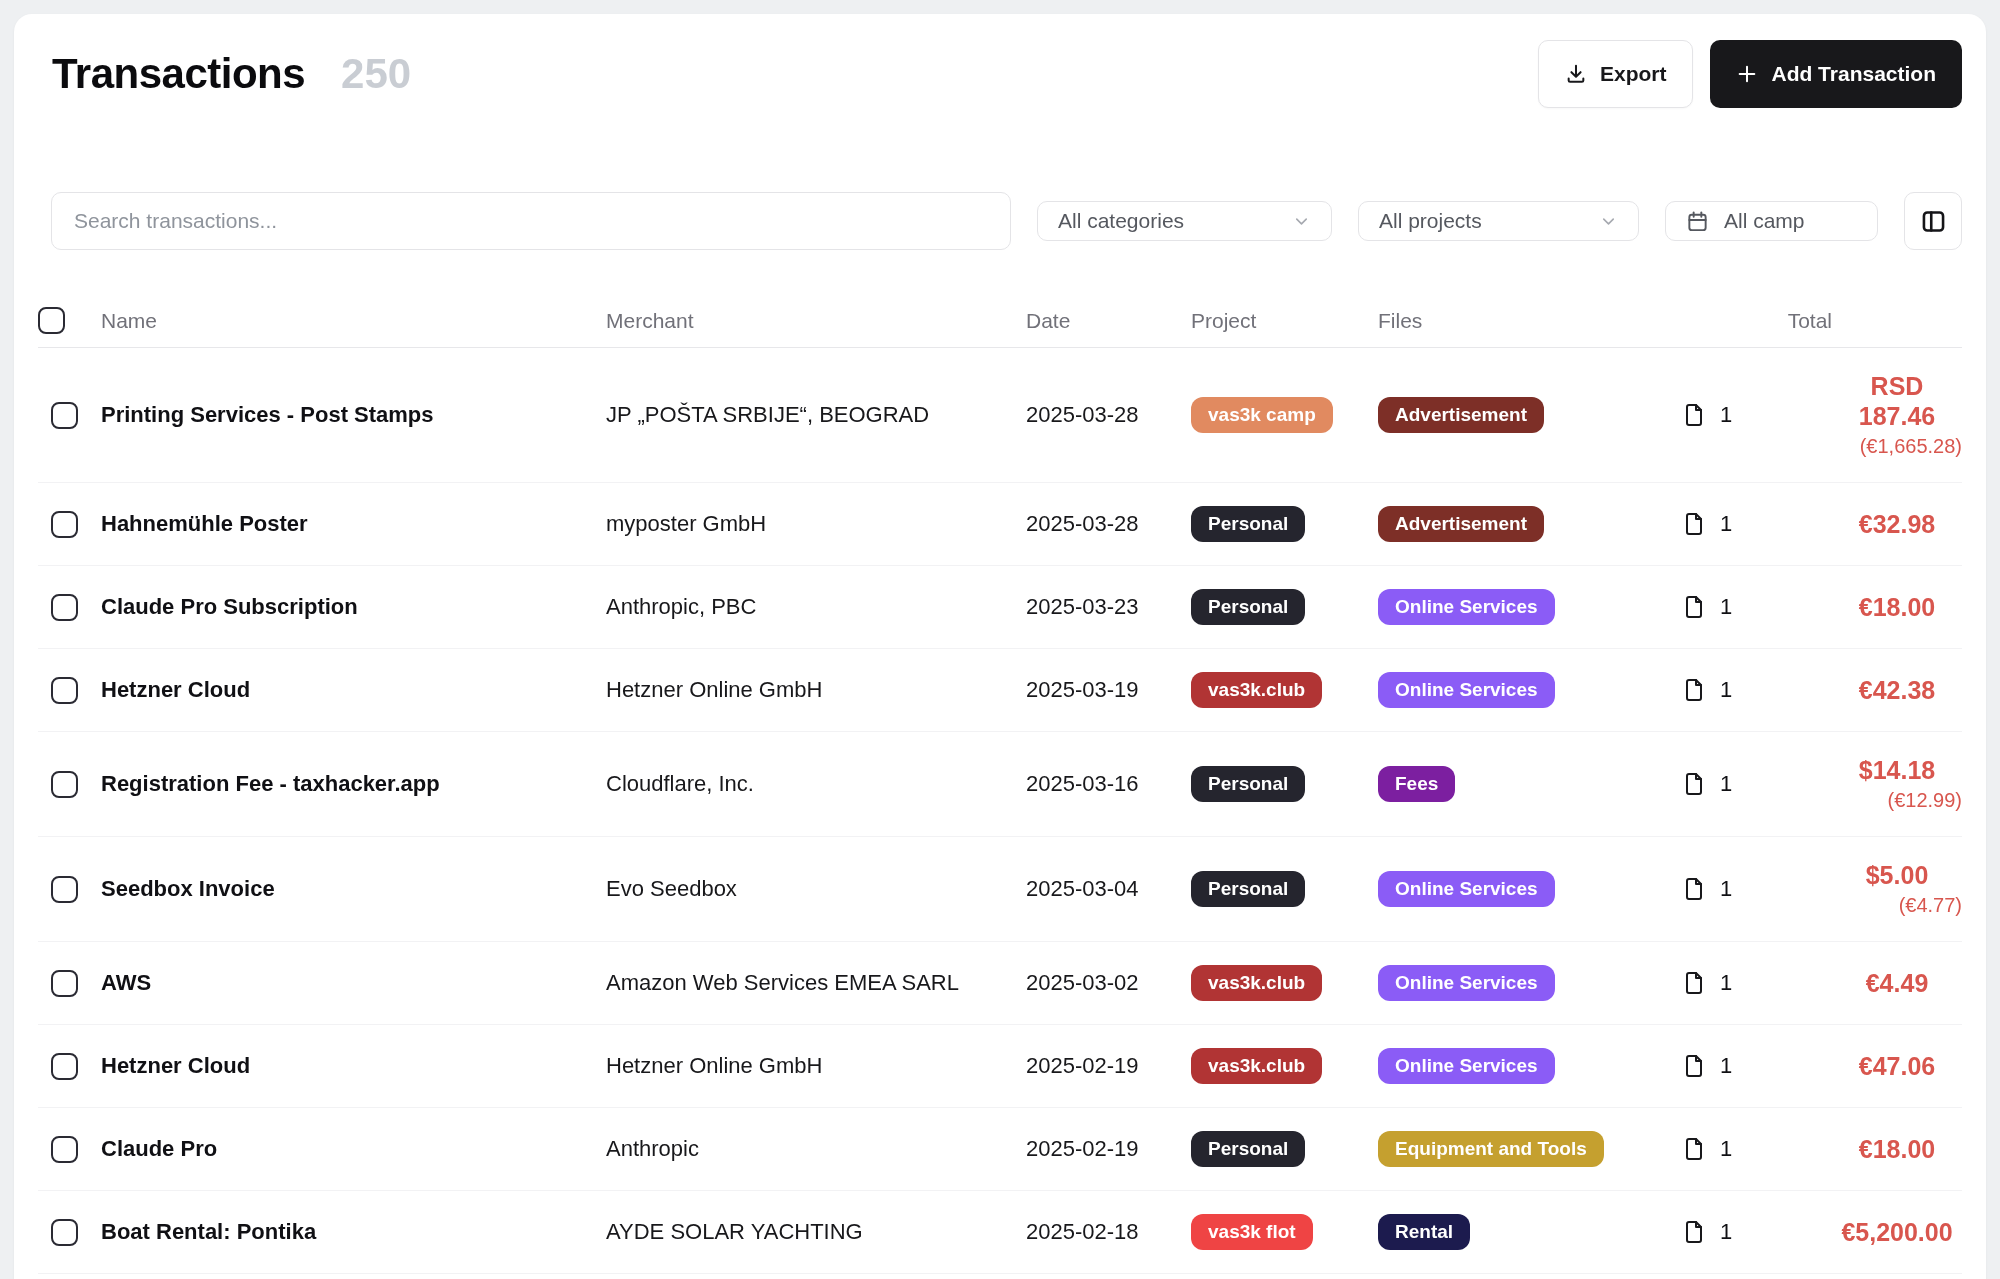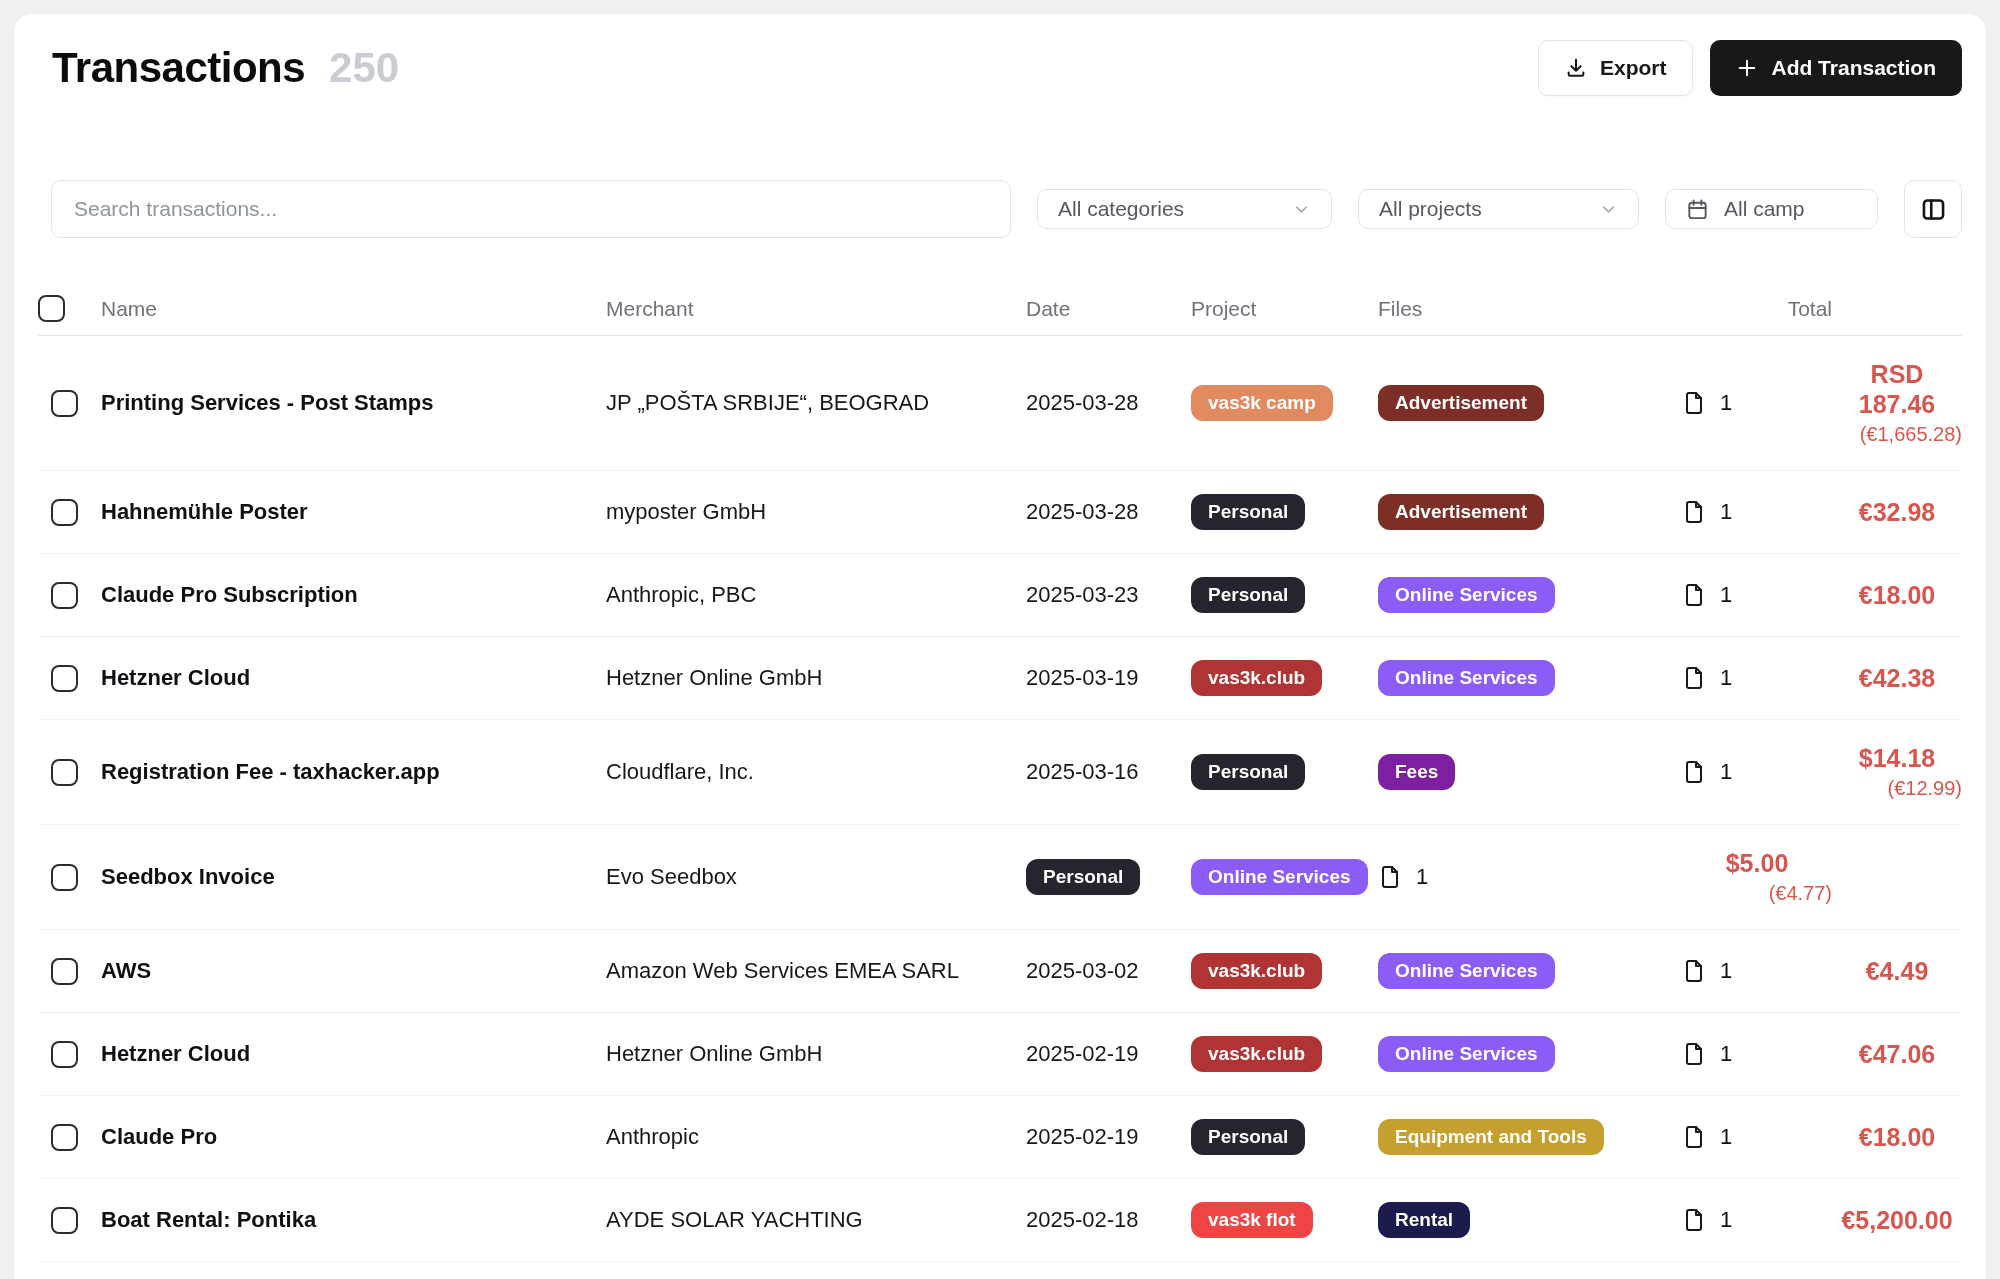--- a/index.html
+++ b/index.html
@@ -11,25 +11,25 @@
     color:#101014;
   }
   .card {
     position:absolute; left:14px; top:14px; right:14px; height:1320px;
     background:#ffffff; border-radius:18px;
     box-shadow:0 1px 3px rgba(0,0,0,.05);
     padding:26px 24px 0 24px;
   }
   
   .header { display:flex; justify-content:space-between; align-items:center; }
-  .title-wrap { display:flex; align-items:baseline; gap:24px; padding-left:14px; }
+  .title-wrap { display:flex; align-items:baseline; gap:36px; padding-left:14px; }
   h1 { margin:0; font-size:42px; font-weight:700; letter-spacing:-.5px; color:#0b0b0e; }
   .count { font-size:42px; font-weight:700; color:#c9cdd3; }
   .actions { display:flex; gap:17px; align-items:center; }
-  .btn { height:56px; border-radius:10px; font-size:21px; font-weight:600;
+  .btn { height:68px; border-radius:10px; font-size:21px; font-weight:600;
          display:flex; align-items:center; gap:13px; padding:0 26px;
          font-family:inherit; cursor:pointer; }
   .btn.ghost { background:#fff; border:1px solid #e4e4e7; color:#18181b; box-shadow:0 1px 2px rgba(0,0,0,.03); }
   .btn.dark  { background:#18181b; border:none; color:#fff; }
   .btn svg { flex:0 0 auto; }
   
   .filters { display:flex; gap:26px; margin-top:84px; align-items:center; padding:0 0 0 13px; }
   .search { flex:1; height:58px; border:1px solid #e4e4e7; border-radius:10px;
             padding:0 22px; font-size:21px; font-family:inherit; color:#18181b; outline:none; background:#fff; }
   .search::placeholder { color:#8f949c; }
@@ -236,20 +236,21 @@
             <div class="amt" style="color: rgb(216, 86, 78);">$14.18</div>
             <div class="amt-sub" style="color: rgb(216, 86, 78);">(€12.99)</div>
           </div>
         </div>
         <div class="trow grid">
           <div class="cell cb">
             <span class="checkbox"></span>
           </div>
           <div class="cell name">Seedbox Invoice</div>
           <div class="cell merchant">Evo Seedbox</div>
+          <div class="cell date">2025-03-04</div>
           <div class="cell"><span class="badge" style="background: rgb(37, 37, 46);">Personal</span></div>
           <div class="cell"><span class="badge" style="background: rgb(139, 92, 246);">Online Services</span></div>
           <div class="cell files">
             <svg width="24" height="24" viewBox="0 0 24 24" fill="none" stroke="#18181b" stroke-width="2" stroke-linecap="round" stroke-linejoin="round">
               <path d="M14 2H7a2 2 0 0 0-2 2v16a2 2 0 0 0 2 2h10a2 2 0 0 0 2-2V7z"></path>
               <path d="M14 2v5h5"></path>
             </svg>
             <span>1</span>
           </div>
           <div class="cell total">

